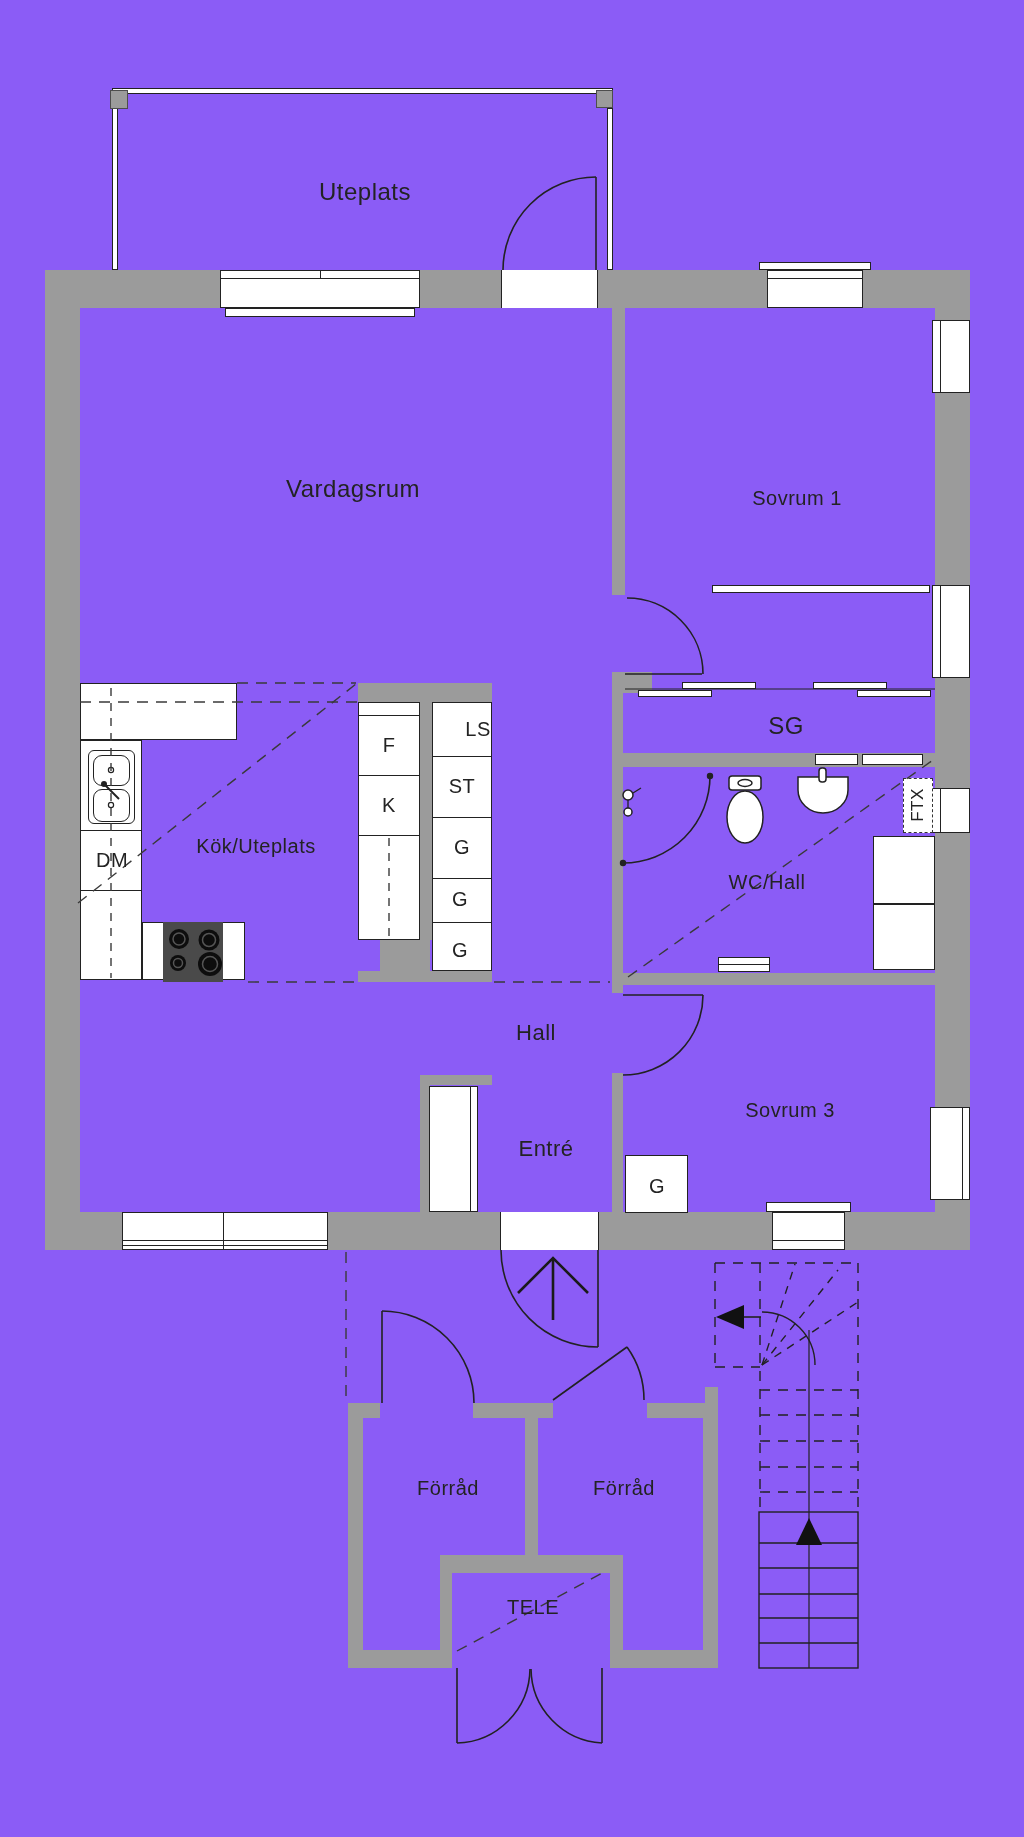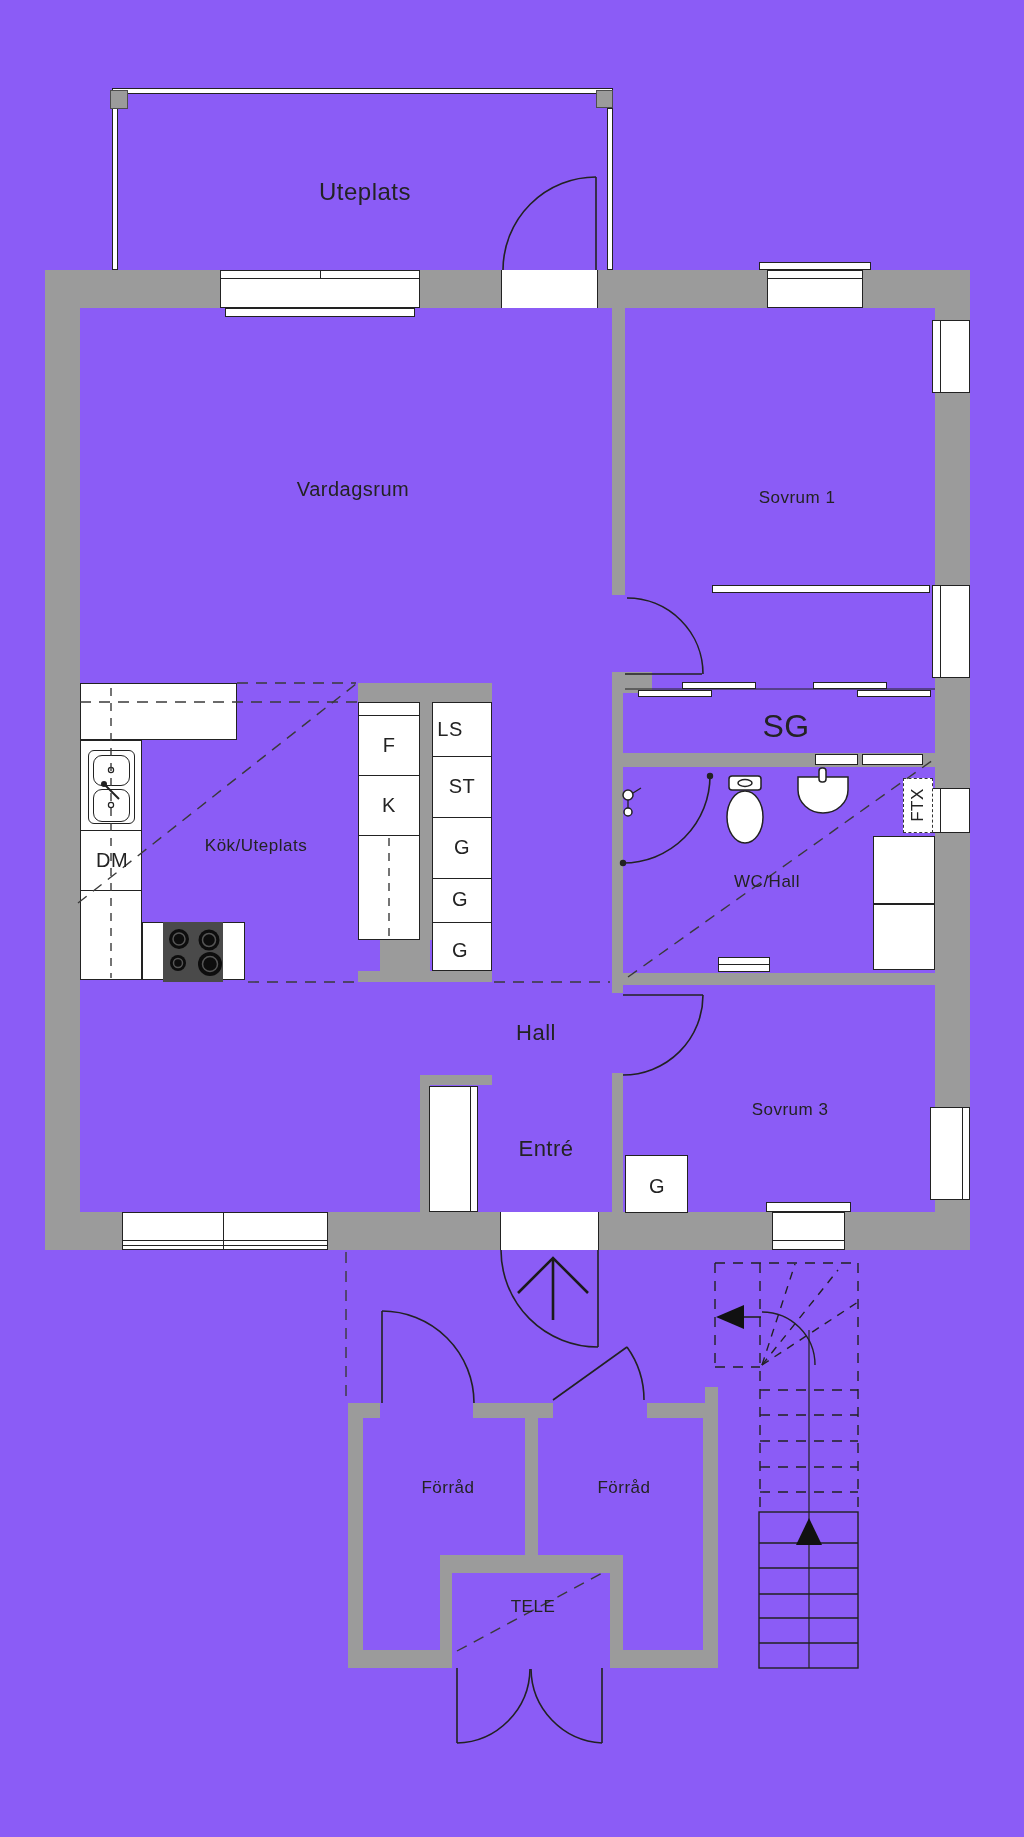--- a/index.html
+++ b/index.html
@@ -9,21 +9,21 @@
   .post{position:absolute;background:#9b9b9b;border:1px solid #4d4d4d;box-sizing:border-box;}
   .wbox{position:absolute;background:#fff;border:1.3px solid #222;box-sizing:border-box;}
   .win{position:absolute;background:#fff;border:1.4px solid #222;box-sizing:border-box;}
   .gap{position:absolute;background:#fff;}
   .hline{position:absolute;background:#222;height:1px;}
   .vline{position:absolute;background:#222;width:1px;}
   .dashbox{position:absolute;background:#fff;border:1.5px dashed #333;box-sizing:border-box;}
   .stove{position:absolute;background:#4a4a4a;}
   .sink{position:absolute;background:#fff;border:1.8px solid #222;border-radius:6px;box-sizing:border-box;}
   .bowl{position:absolute;background:#fff;border:1.2px solid #222;border-radius:9px;box-sizing:border-box;}
-  .lbl{position:absolute;transform:translate(-50%,-50%);color:#232323;font-size:17px;
+  .lbl{position:absolute;transform:translate(-50%,-50%);color:#232323;font-size:20px;
        letter-spacing:.5px;white-space:nowrap;}
   .lbl.small{font-size:20px;}
   .lbl.rot{transform:translate(-50%,-50%) rotate(-90deg);font-size:17px;}
   svg.overlay{position:absolute;left:0;top:0;pointer-events:none;}
 </style>
 </head>
 <body>
 
 <div class="plan">
 
@@ -237,36 +237,36 @@
       <polygon points="809,1518 796,1545 822,1545" fill="#111" stroke="none"></polygon>
     </g>
 
     <g fill="none" stroke="#1a1a1a" stroke-width="2.6">
       <path d="M553,1258 V1320"></path>
       <path d="M518,1293 L553,1258 L588,1293"></path>
     </g>
   </svg>
 
   <div class="lbl" style="left:365px;top:192px;font-size:24px">Uteplats</div>
-  <div class="lbl" style="left:353px;top:489px;font-size:20px">Vardagsrum</div>
+  <div class="lbl" style="left:353px;top:489px;font-size:24px">Vardagsrum</div>
   <div class="lbl" style="left:797px;top:498px;">Sovrum 1</div>
-  <div class="lbl" style="left:786px;top:726px;font-size:32px">SG</div>
+  <div class="lbl" style="left:786px;top:726px;font-size:24px">SG</div>
   <div class="lbl" style="left:256px;top:846px;">Kök/Uteplats</div>
   <div class="lbl" style="left:767px;top:882px;">WC/Hall</div>
   <div class="lbl rot" style="left:918px;top:805px;">FTX</div>
   <div class="lbl" style="left:536px;top:1033px;font-size:22px">Hall</div>
   <div class="lbl" style="left:546px;top:1149px;font-size:22px">Entré</div>
   <div class="lbl" style="left:790px;top:1110px;">Sovrum 3</div>
   <div class="lbl" style="left:448px;top:1488px;">Förråd</div>
   <div class="lbl" style="left:624px;top:1488px;">Förråd</div>
   <div class="lbl" style="left:533px;top:1607px;">TELE</div>
 
   <div class="lbl small" style="left:112px;top:860px;">DM</div>
   <div class="lbl small" style="left:389px;top:745px;">F</div>
   <div class="lbl small" style="left:389px;top:805px;">K</div>
-  <div class="lbl small" style="left:450px;top:729px;">LS</div>
+  <div class="lbl small" style="left:478px;top:729px;">LS</div>
   <div class="lbl small" style="left:462px;top:786px;text-align:center;">ST</div>
   <div class="lbl small" style="left:462px;top:847px;">G</div>
   <div class="lbl small" style="left:460px;top:899px;">G</div>
   <div class="lbl small" style="left:460px;top:950px;">G</div>
   <div class="lbl small" style="left:657px;top:1186px;">G</div>
 
 </div>
 
 </body></html>

